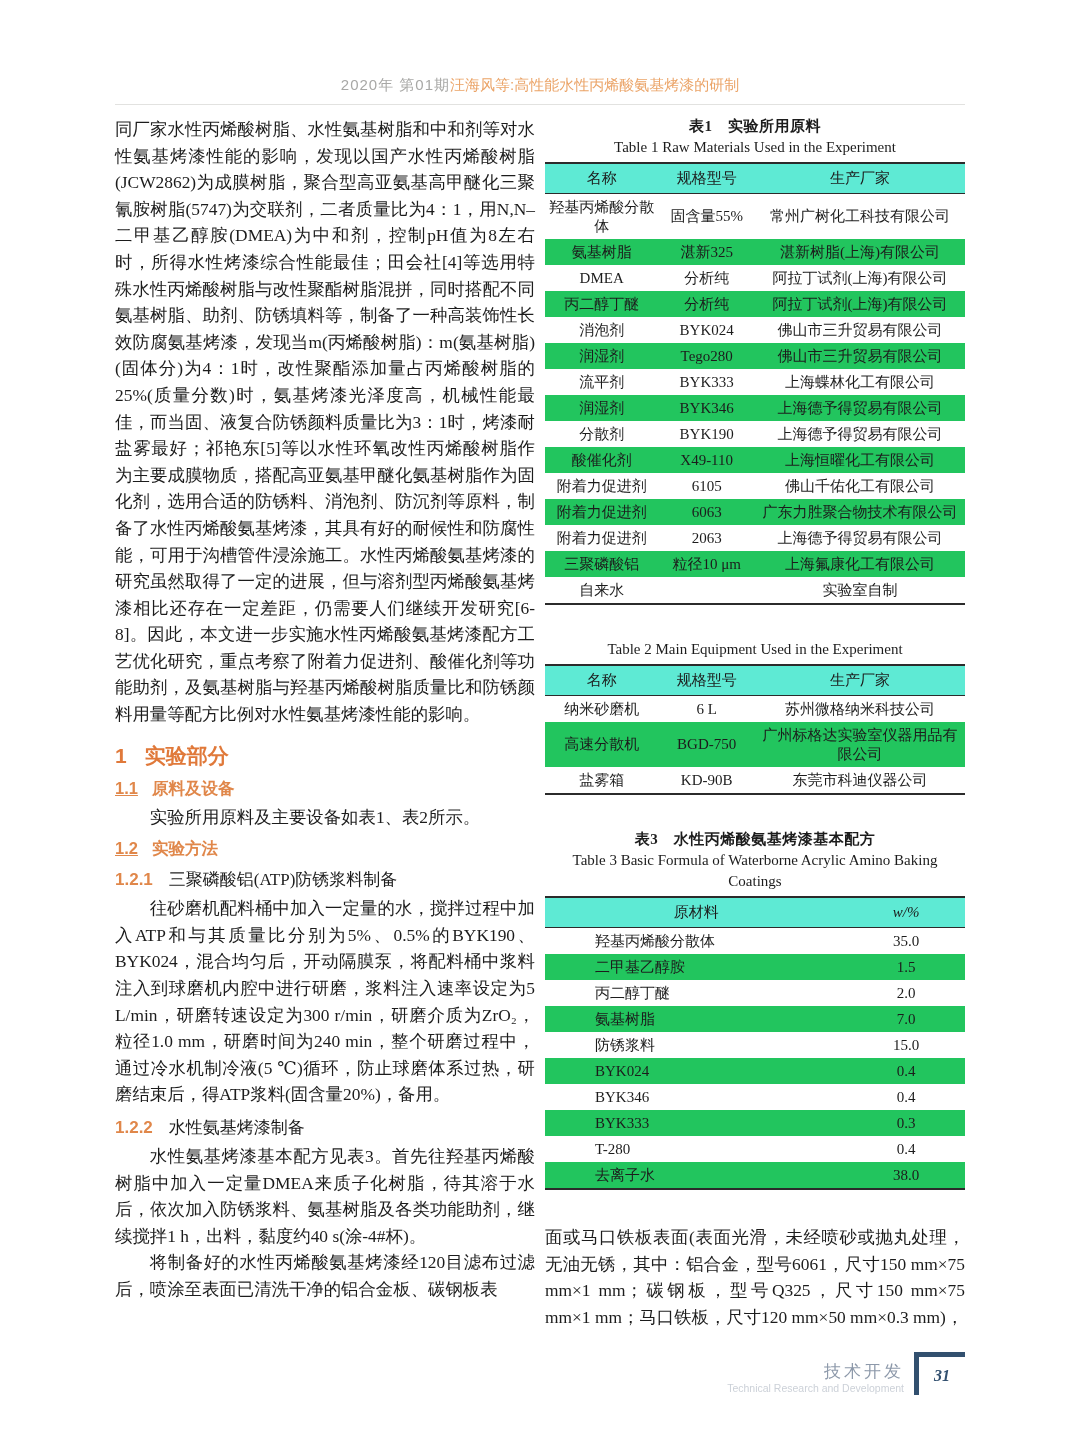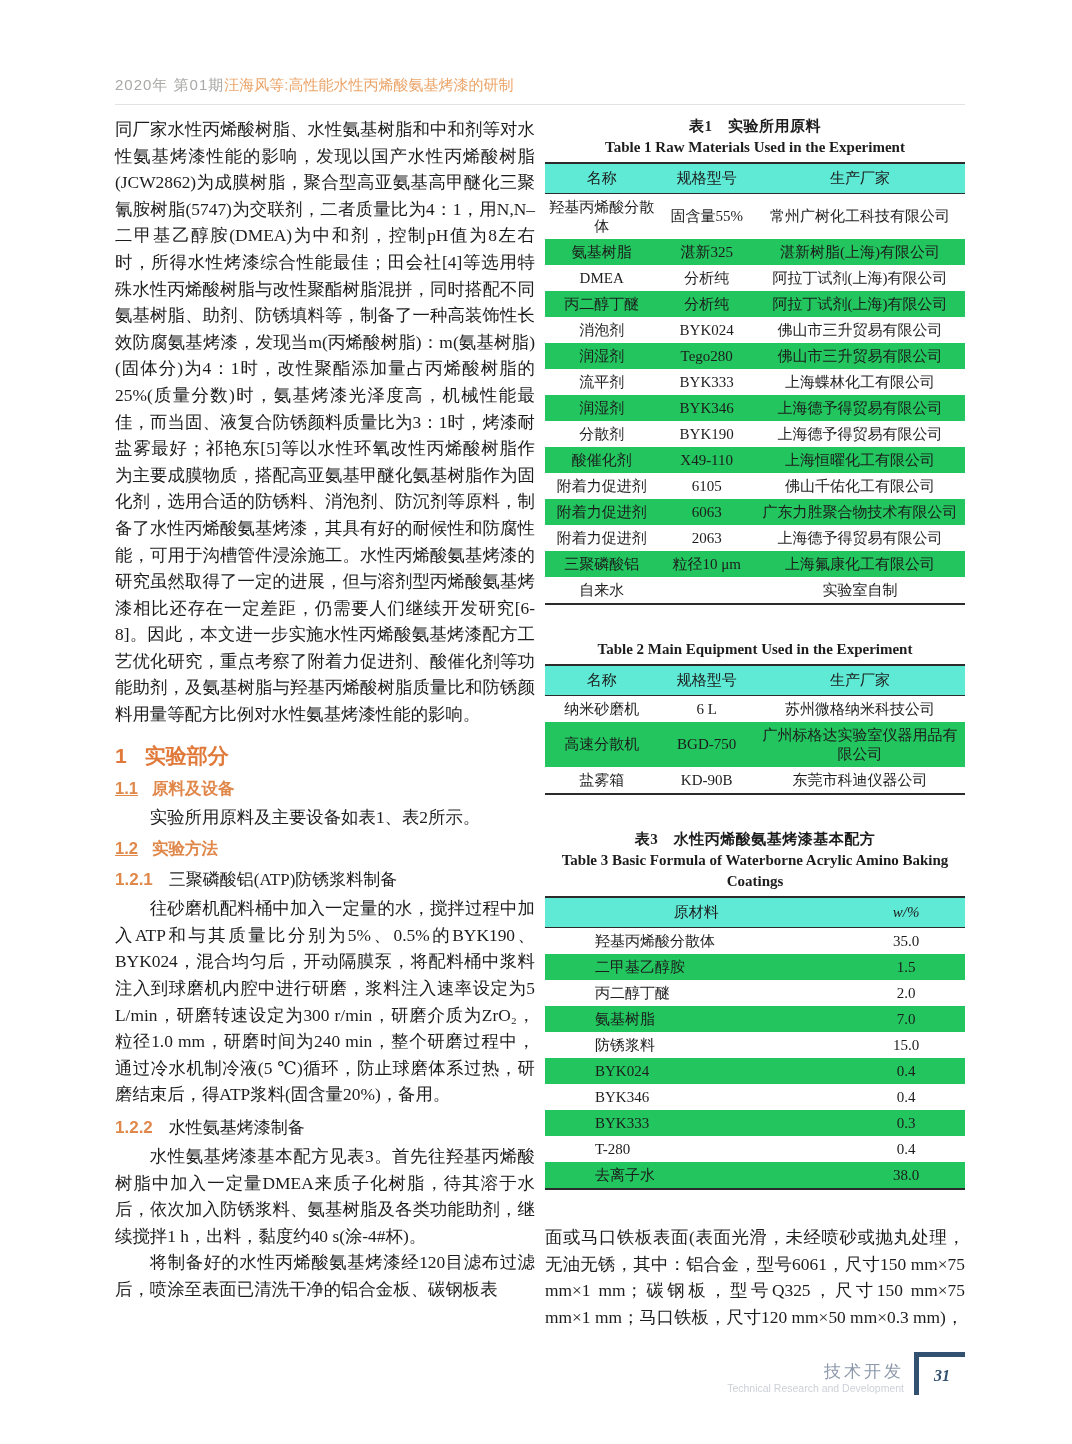--- a/index.html
+++ b/index.html
@@ -1,21 +1,21 @@
 <!DOCTYPE html>
 <html><head>
 <meta charset="utf-8">
 <style>
   html,body{margin:0;padding:0;background:#f4f4f2;}
   .page{position:relative;width:1072px;height:1444px;background:#ffffff;margin:0 auto;
         font-family:"Liberation Serif","DejaVu Serif",serif;color:#1c1c1c;overflow:hidden;}
 
   
   .page-header{position:absolute;top:76px;left:115px;width:850px;display:flex;
-               justify-content:flex-start;align-items:baseline;
+               justify-content:center;align-items:baseline;
                font-family:"Liberation Sans","DejaVu Sans",sans-serif;font-size:15px;}
   .issue{color:#a8a8a6;letter-spacing:1px;}
   .running-title{color:#eba468;}
   .header-rule{position:absolute;top:104px;left:115px;width:850px;border-top:1px solid #e2e2e0;}
 
   
   .content{position:absolute;top:116px;left:115px;width:850px;display:flex;gap:10px;}
   .col{width:420px;}
 
   .body-text{font-size:17.4px;line-height:26.6px;text-align:justify;margin:0;}
@@ -29,21 +29,21 @@
   .h2 .num{margin-right:14px;text-decoration:underline;}
   .h3{margin:8px 0 4px 0;font-size:17px;}
   .h3 .num{font-family:"Liberation Sans","DejaVu Sans",sans-serif;font-weight:bold;
            color:#e0874a;margin-right:16px;}
   .h3 .ttl{color:#1c1c1c;}
 
   
   .tblock{margin-bottom:34px;}
   .tbl-caption{text-align:center;font-size:15px;line-height:21px;margin-bottom:4px;}
   .cap-zh{font-weight:bold;letter-spacing:0.5px;}
-  .cap-en{font-weight:bold;}
+  .cap-en{font-weight:normal;}
   table{width:100%;border-collapse:collapse;font-size:15px;
         border-top:2px solid #2b2b2b;border-bottom:2px solid #2b2b2b;}
   thead th{background:#5eead4;font-weight:normal;text-align:center;
            padding:5px 2px;border-bottom:1px solid #2b2b2b;}
   td{padding:3.5px 3px;text-align:center;line-height:19px;vertical-align:middle;}
   tr.alt{background:#22c55e;}
   .t12 th:nth-child(1){width:27%;} .t12 th:nth-child(2){width:23%;} .t12 th:nth-child(3){width:50%;}
   .t3 th:nth-child(1){width:72%;} .t3 th:nth-child(2){width:28%;font-style:italic;}
   .t3 td:first-child{text-align:left;padding-left:50px;}
   .cont-para{margin-top:4px;}

